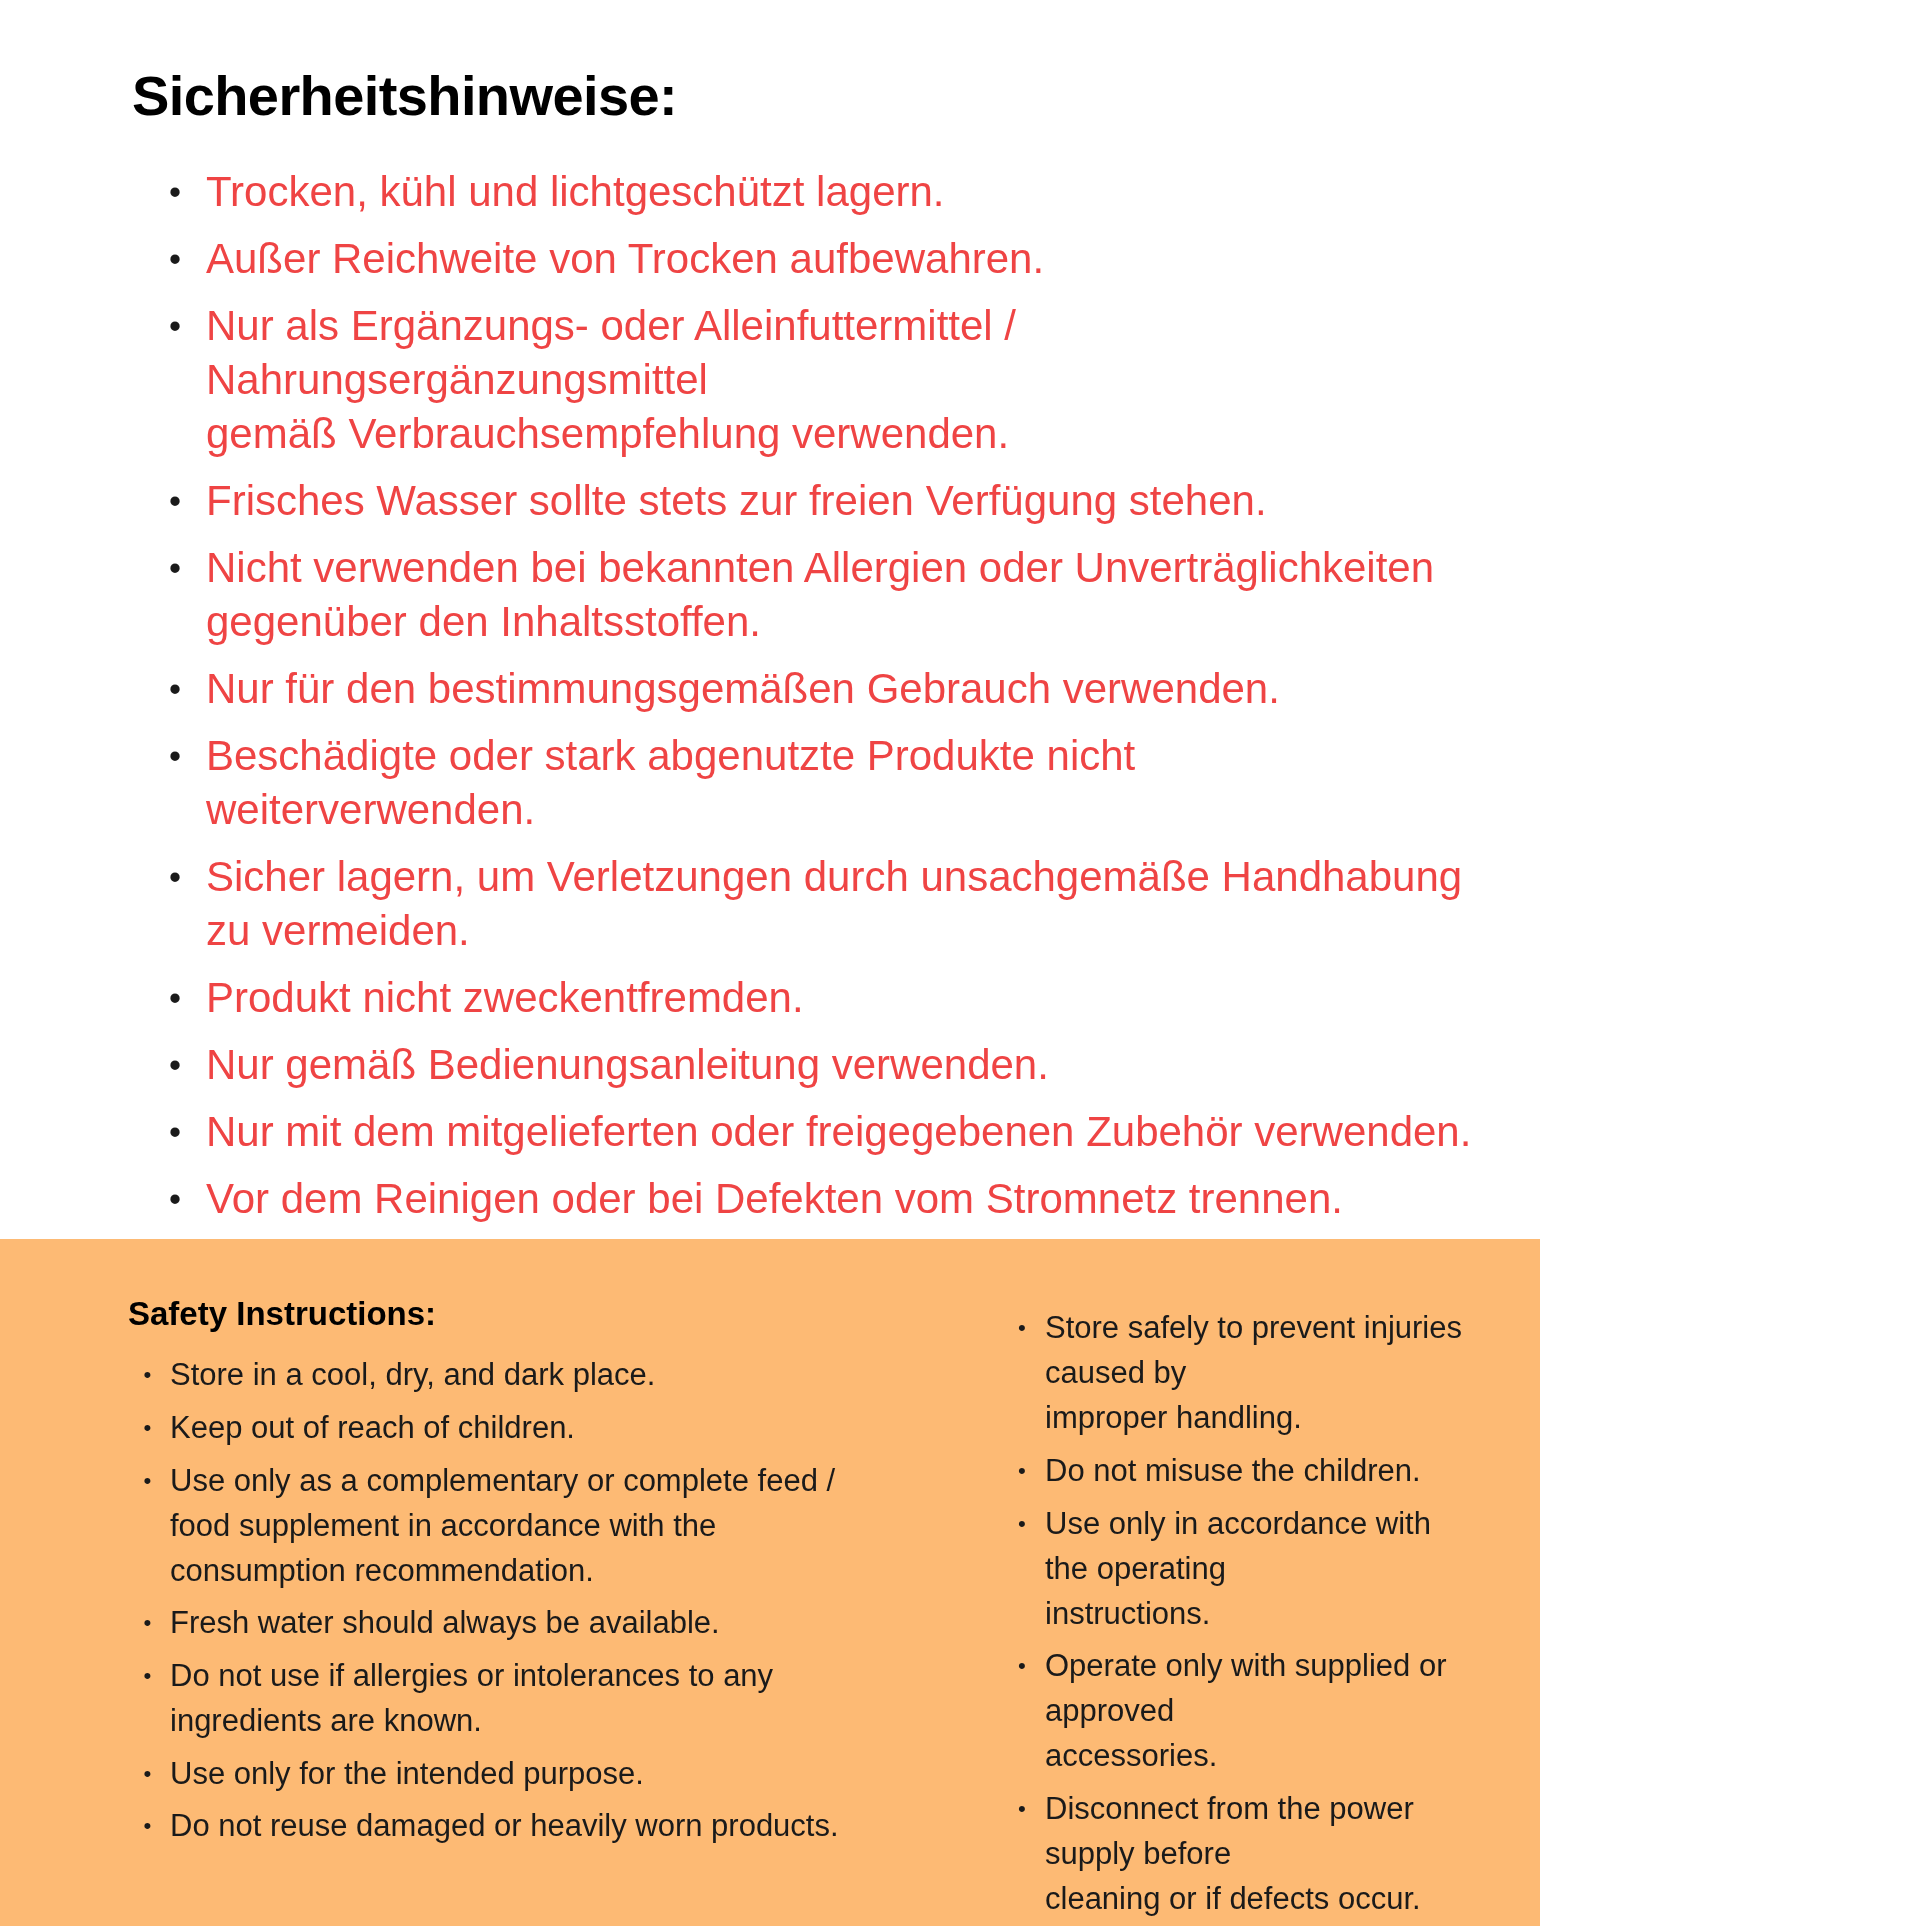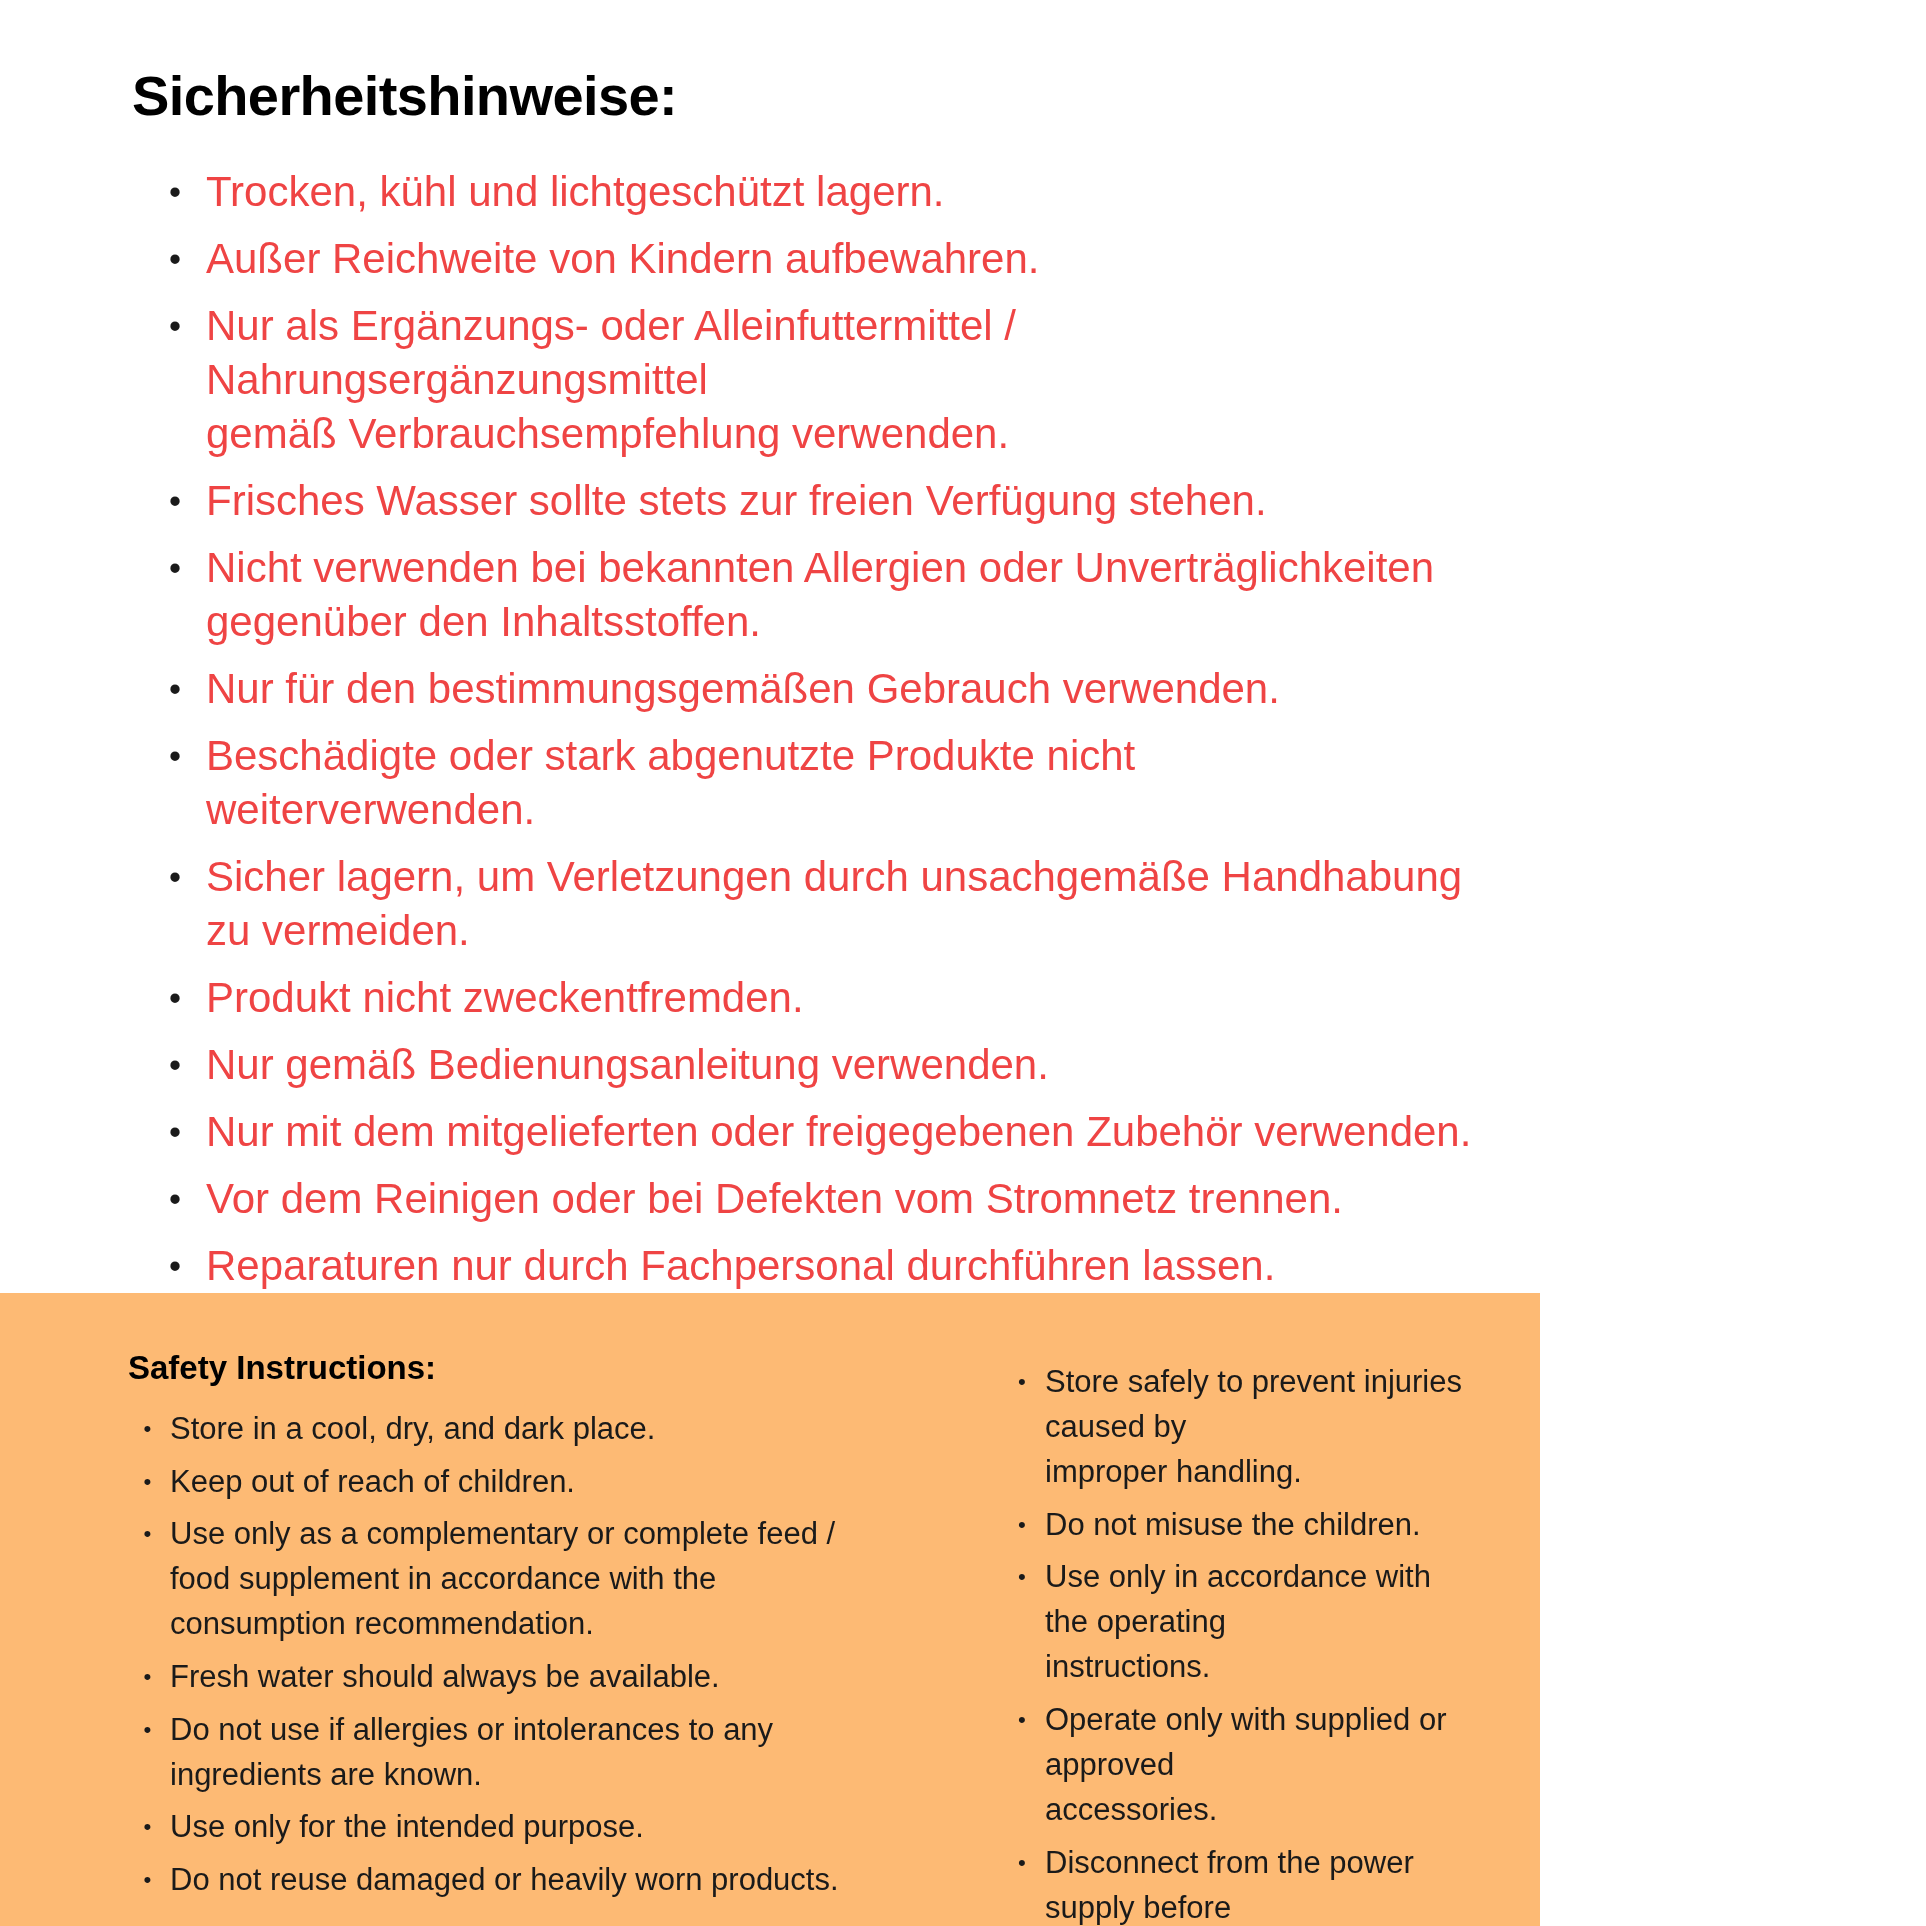--- a/index.html
+++ b/index.html
@@ -114,35 +114,34 @@
 </style>
 </head>
 <body>
 
 <div class="page">
 
   <div class="de-section">
     <h1 class="de-title">Sicherheitshinweise:</h1>
     <ul class="bullets">
       <li>Trocken, kühl und lichtgeschützt lagern.</li>
-      <li>Außer Reichweite von Kindern aufbewahren.</li>
+      <li>Außer Reichweite von Trocken aufbewahren.</li>
       <li>Nur als Ergänzungs- oder Alleinfuttermittel / Nahrungsergänzungsmittel
 gemäß Verbrauchsempfehlung verwenden.</li>
       <li>Frisches Wasser sollte stets zur freien Verfügung stehen.</li>
       <li>Nicht verwenden bei bekannten Allergien oder Unverträglichkeiten
 gegenüber den Inhaltsstoffen.</li>
       <li>Nur für den bestimmungsgemäßen Gebrauch verwenden.</li>
       <li>Beschädigte oder stark abgenutzte Produkte nicht weiterverwenden.</li>
       <li>Sicher lagern, um Verletzungen durch unsachgemäße Handhabung
 zu vermeiden.</li>
       <li>Produkt nicht zweckentfremden.</li>
       <li>Nur gemäß Bedienungsanleitung verwenden.</li>
       <li>Nur mit dem mitgelieferten oder freigegebenen Zubehör verwenden.</li>
       <li>Vor dem Reinigen oder bei Defekten vom Stromnetz trennen.</li>
-      <li>Reparaturen nur durch Fachpersonal durchführen lassen.</li>
     </ul>
   </div>
 
   <div class="en-section">
     <div class="en-col-left">
       <h2 class="en-title">Safety Instructions:</h2>
       <ul class="bullets">
         <li>Store in a cool, dry, and dark place.</li>
         <li>Keep out of reach of children.</li>
         <li>Use only as a complementary or complete feed /

